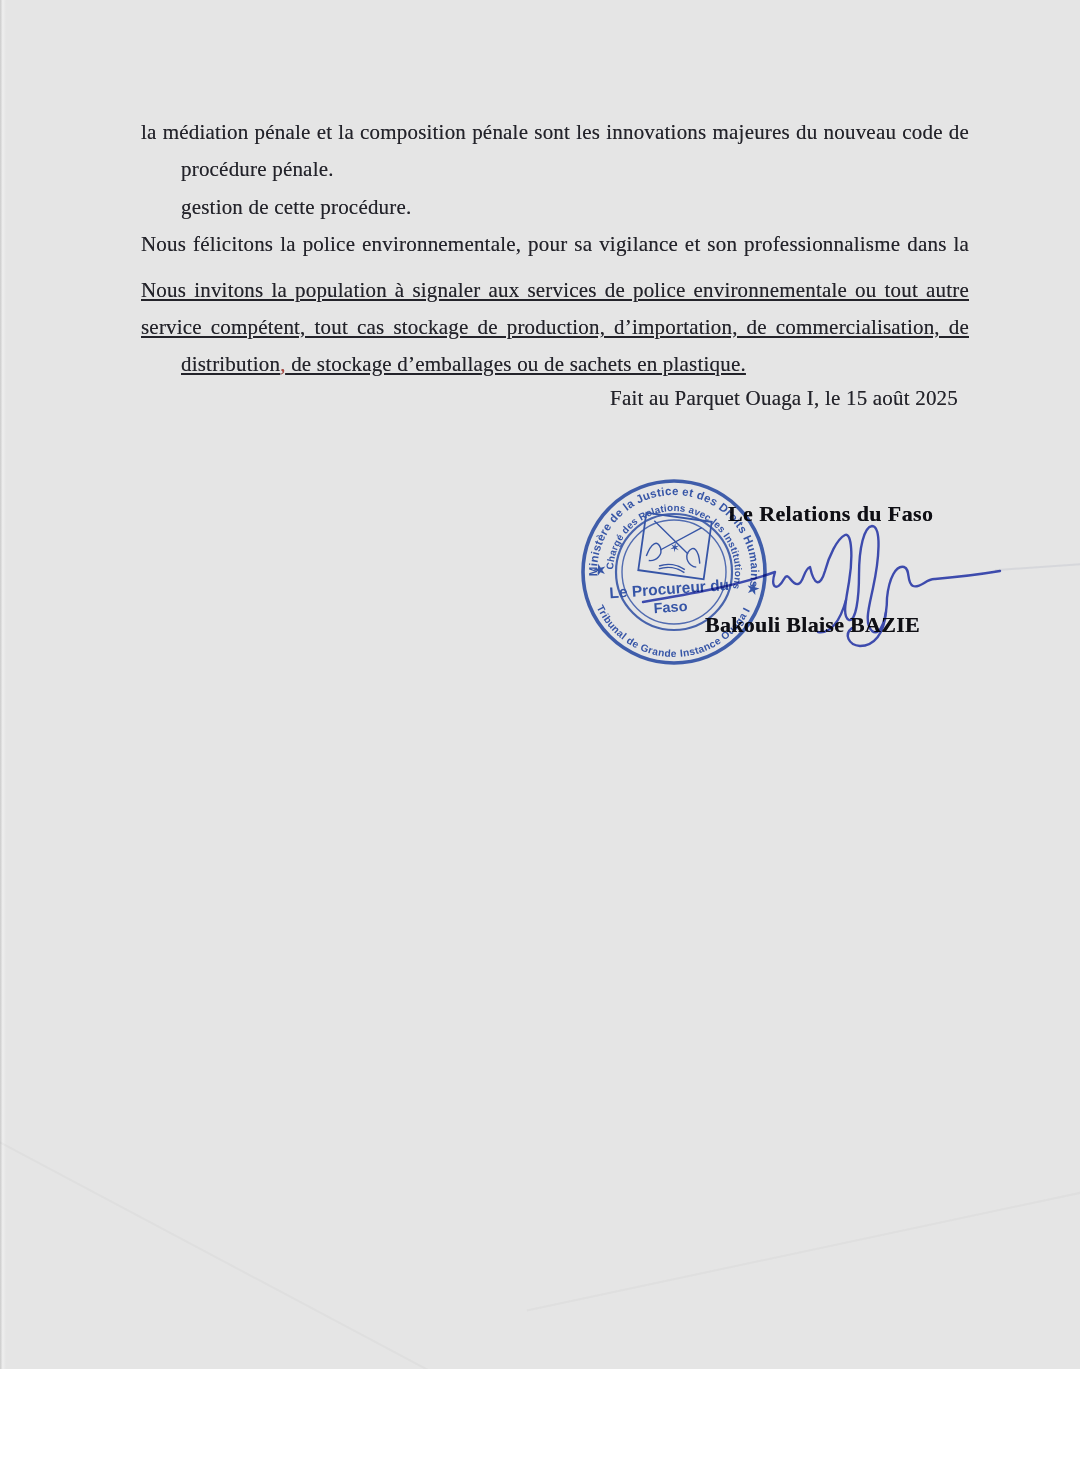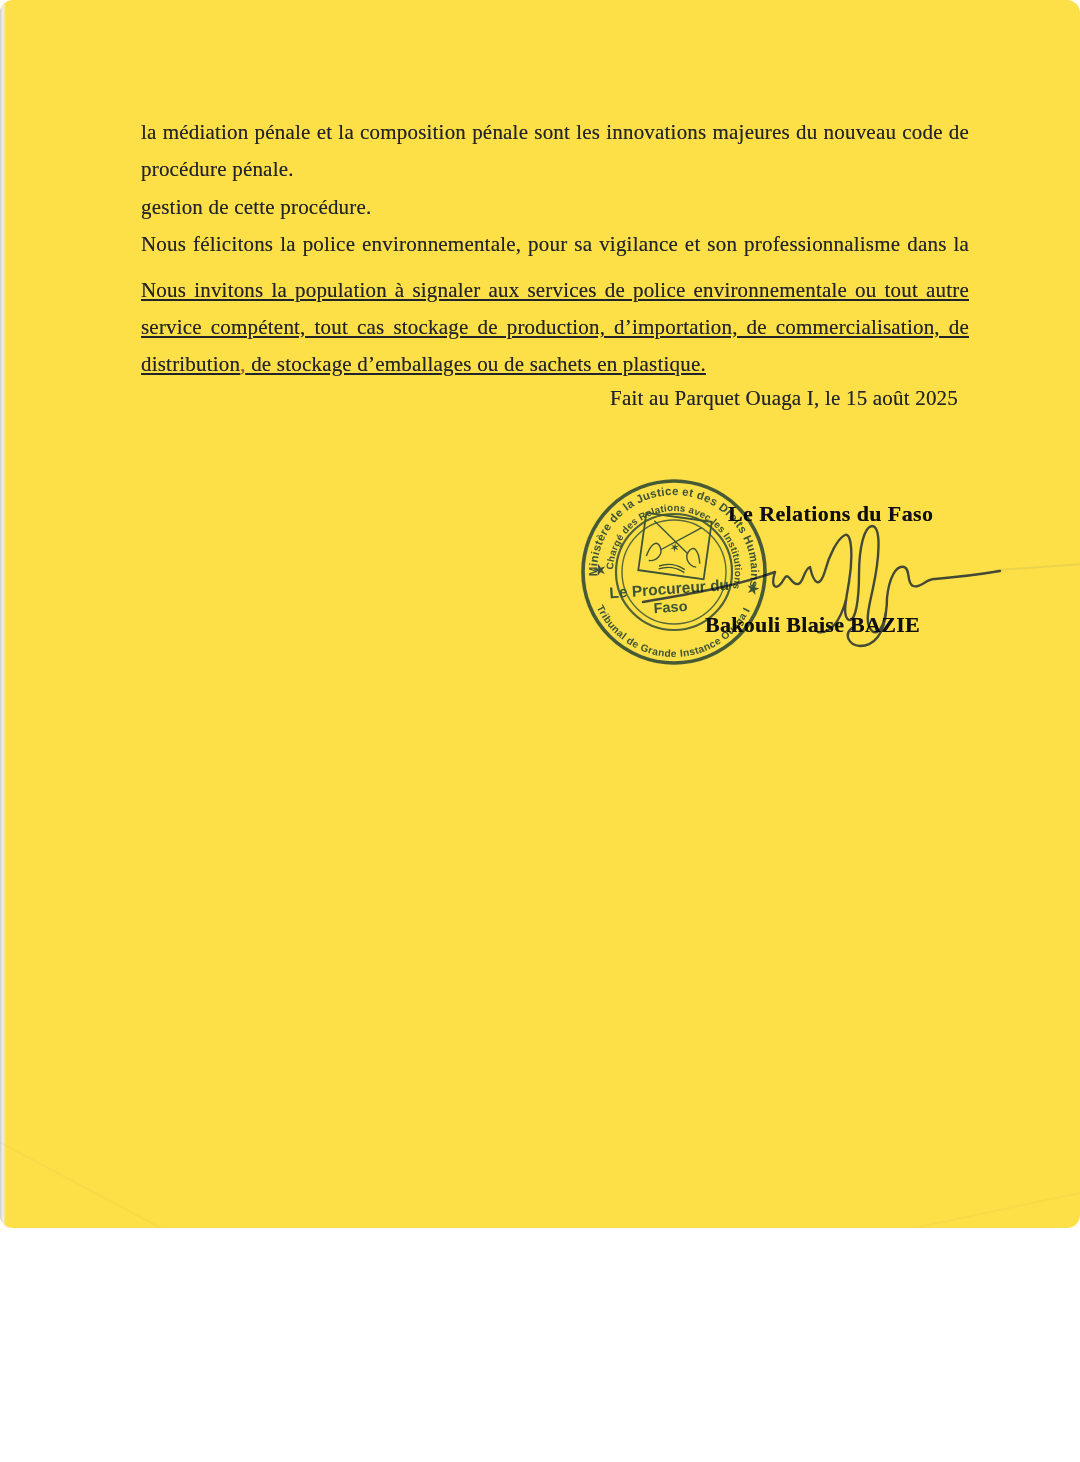--- a/index.html
+++ b/index.html
@@ -1,38 +1,37 @@
 <!DOCTYPE html>
 <html><head>
 <meta charset="utf-8">
 <style>
   html,body { margin:0; padding:0; background:#ffffff; }
   .page {
-    position:relative; width:1080px; height:1228px;
-    background:#fde047; overflow:hidden;
+    position:relative; width:1080px; height:1369px;
+    background:#e5e5e5; overflow:hidden;
     font-family:"Liberation Serif","DejaVu Serif",serif;
     color:#23232a;
-    border-radius:13px;
   }
   .scan-edge-left {
     position:absolute; left:0; top:0; width:6px; height:100%;
     background:linear-gradient(90deg,#cbcbcb 0%,#eeeeee 45%,rgba(255,255,255,0) 100%);
   }
   .crease { position:absolute; height:2px; background:rgba(110,110,125,0.05); }
   .crease.c1 { left:-40px; top:1120px; width:640px; transform:rotate(28deg); transform-origin:left top; }
   .crease.c2 { left:520px; top:1245px; width:620px; transform:rotate(-12deg); }
   .crease.c3 { left:995px; top:566px; width:90px; transform:rotate(-4deg); background:rgba(90,95,140,0.10); }
 
   .body-text {
     position:absolute; left:141px; top:114px; width:828px;
     font-size:21px; letter-spacing:0.2px;
     text-shadow:0 0 0.5px rgba(35,35,42,0.55);
   }
   .jline { line-height:37px; height:37px; text-align:justify; text-align-last:justify; }
-  .jline.last { text-align-last:left; }
+  .jline.last { text-align-last:left;margin-left:40px; }
   .para.p2 { margin-top:1px; }
   .para.p3 { margin-top:9px;text-decoration:underline; }
   .red-comma { color:#b0493f; }
   .dateline { padding-left:469px; font-size:21px; line-height:30px; height:30px; text-shadow:0 0 0.5px rgba(35,35,42,0.55); }
 
   .signer-title {
     position:absolute; left:728px; top:500px; font-size:22px; font-weight:bold;
     color:#0f0f14; letter-spacing:0.4px; line-height:28px;
     text-shadow:0 0 0.6px rgba(15,15,20,0.6);
   }

